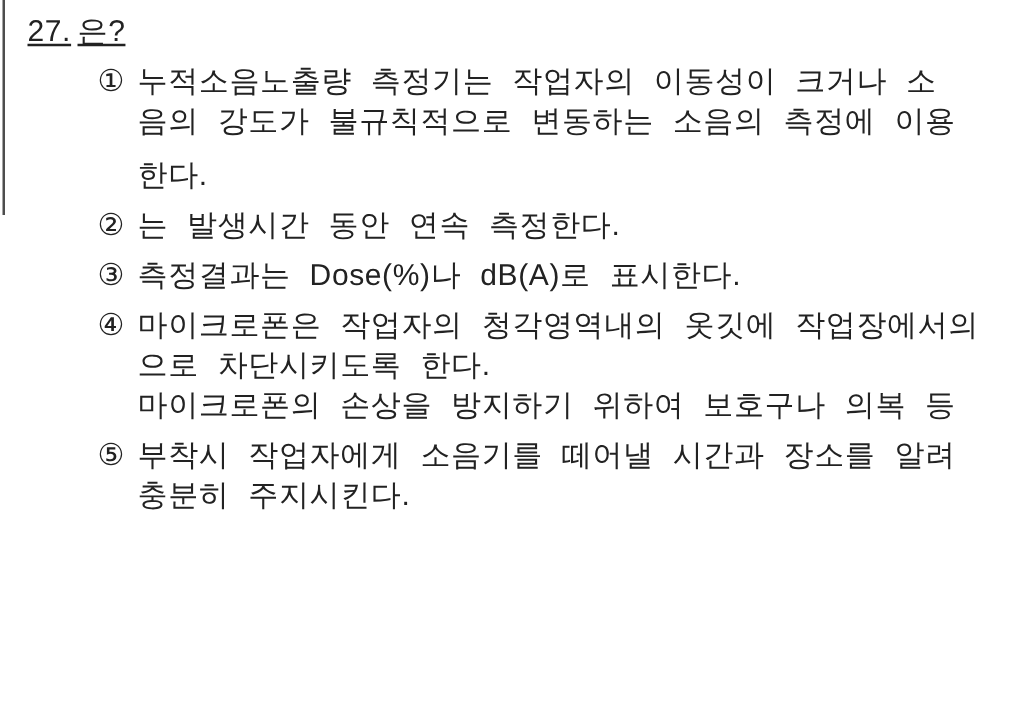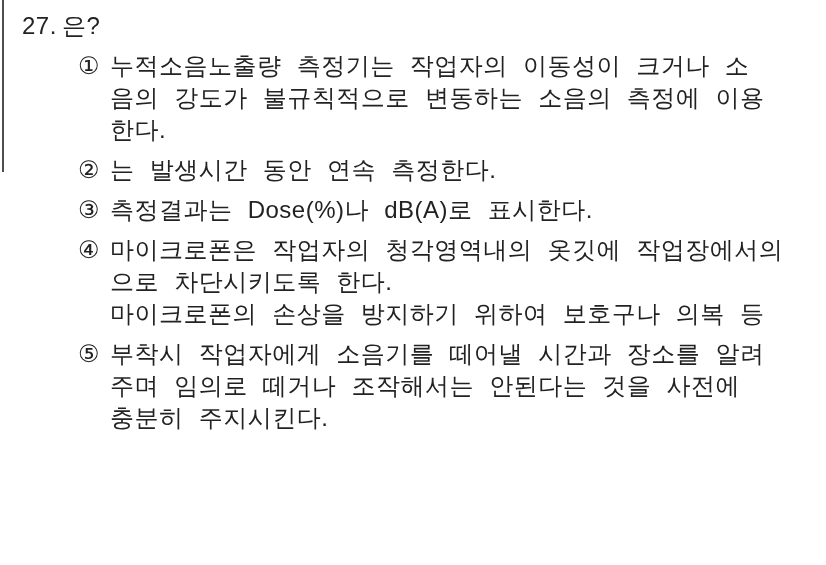--- a/index.html
+++ b/index.html
@@ -30,20 +30,21 @@
     color: #222222;
     font-size: 24px;
     line-height: 32px;
     letter-spacing: 0.5px;
     word-spacing: 8px;
     font-weight: 400;
   }
   .qrow {
     display: flex;
     align-items: flex-start;
+    text-decoration: underline;
   }
   .qnum {
     flex: 0 0 40px;
     width: 40px;
     white-space: nowrap;
   }
   .qtext {
     flex: 1;
     min-width: 0;
   }
@@ -59,20 +60,21 @@
     white-space: nowrap;
   }
   .ctext {
     flex: 1;
     min-width: 0;
   }
   .line {
     white-space: nowrap;
   }
   .para-gap {
+    margin-top: 11px;
   }
 </style>
 </head>
 <body>
 
 <div class="margin-bar"></div>
 
 <div class="content">
 
   <div class="qrow">
@@ -111,18 +113,17 @@
       <div class="line">마이크로폰은 작업자의 청각영역내의 옷깃에 작업장에서의</div>
       <div class="line">으로 차단시키도록 한다.</div>
       <div class="line">마이크로폰의 손상을 방지하기 위하여 보호구나 의복 등</div>
     </div>
   </div>
 
   <div class="choice">
     <span class="marker">⑤</span>
     <div class="ctext">
       <div class="line">부착시 작업자에게 소음기를 떼어낼 시간과 장소를 알려</div>
-      <div class="line">주며 임의로 떼거나 조작해서는 안된다는 것을 사전에</div>
       <div class="line">충분히 주지시킨다.</div>
     </div>
   </div>
 
 </div>
 
 </body></html>

